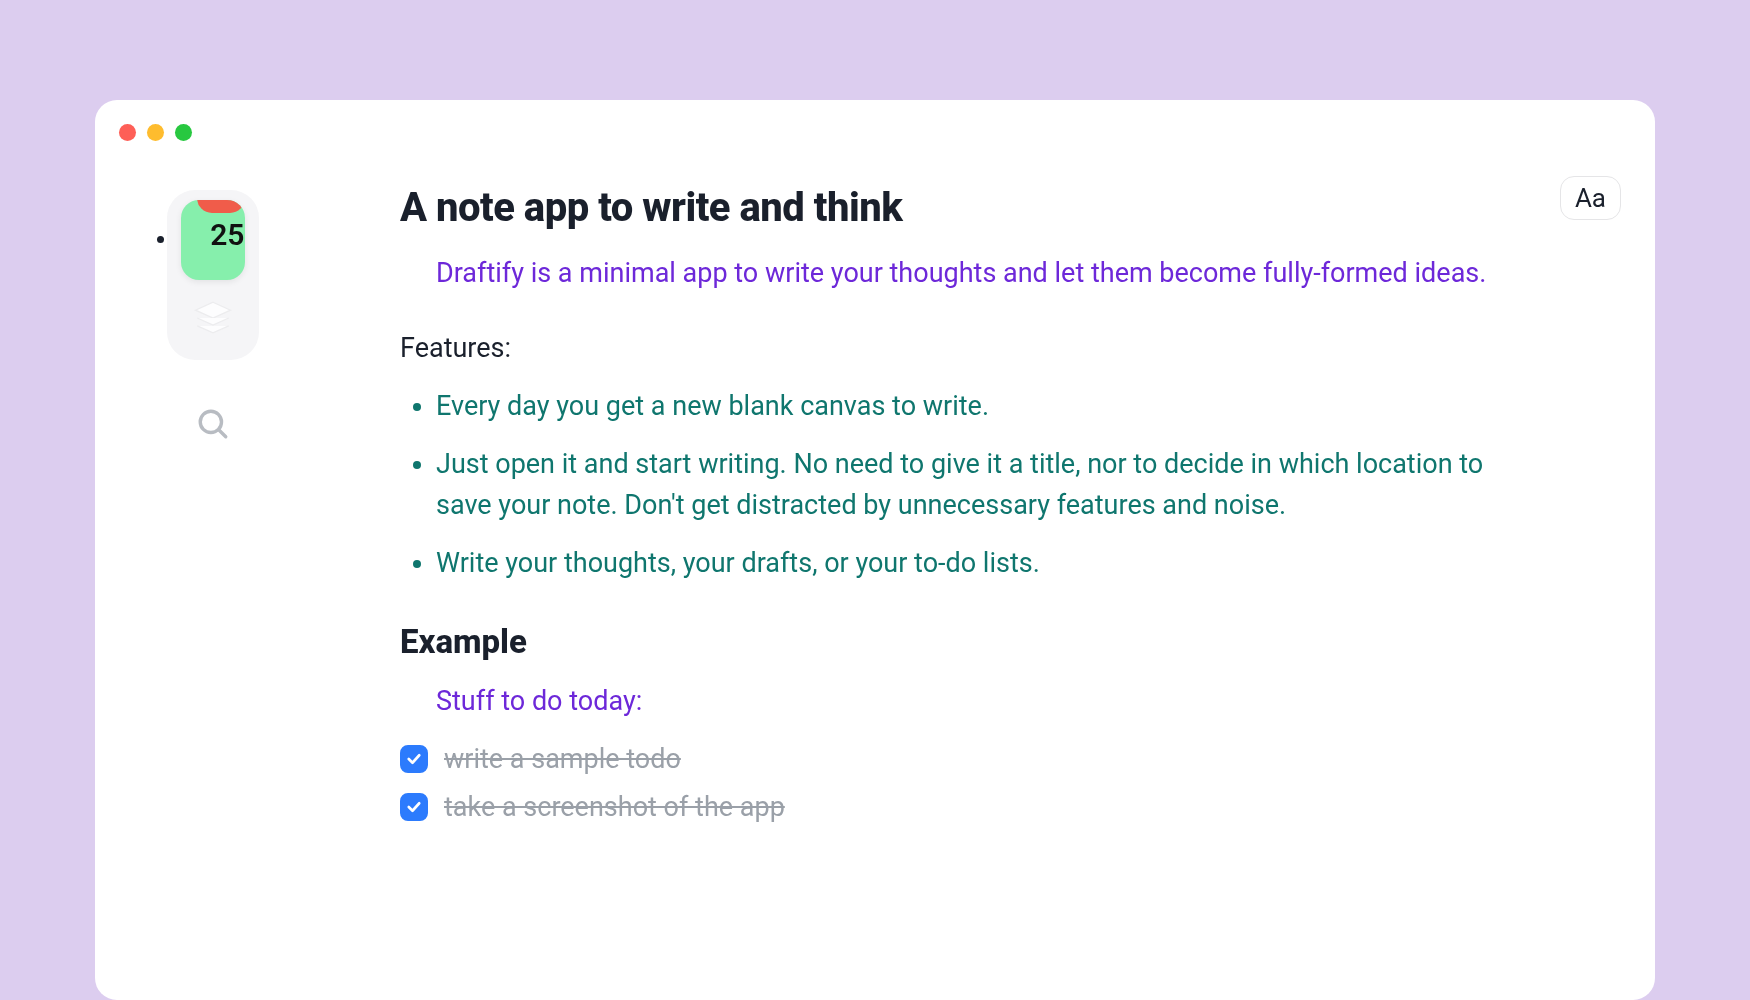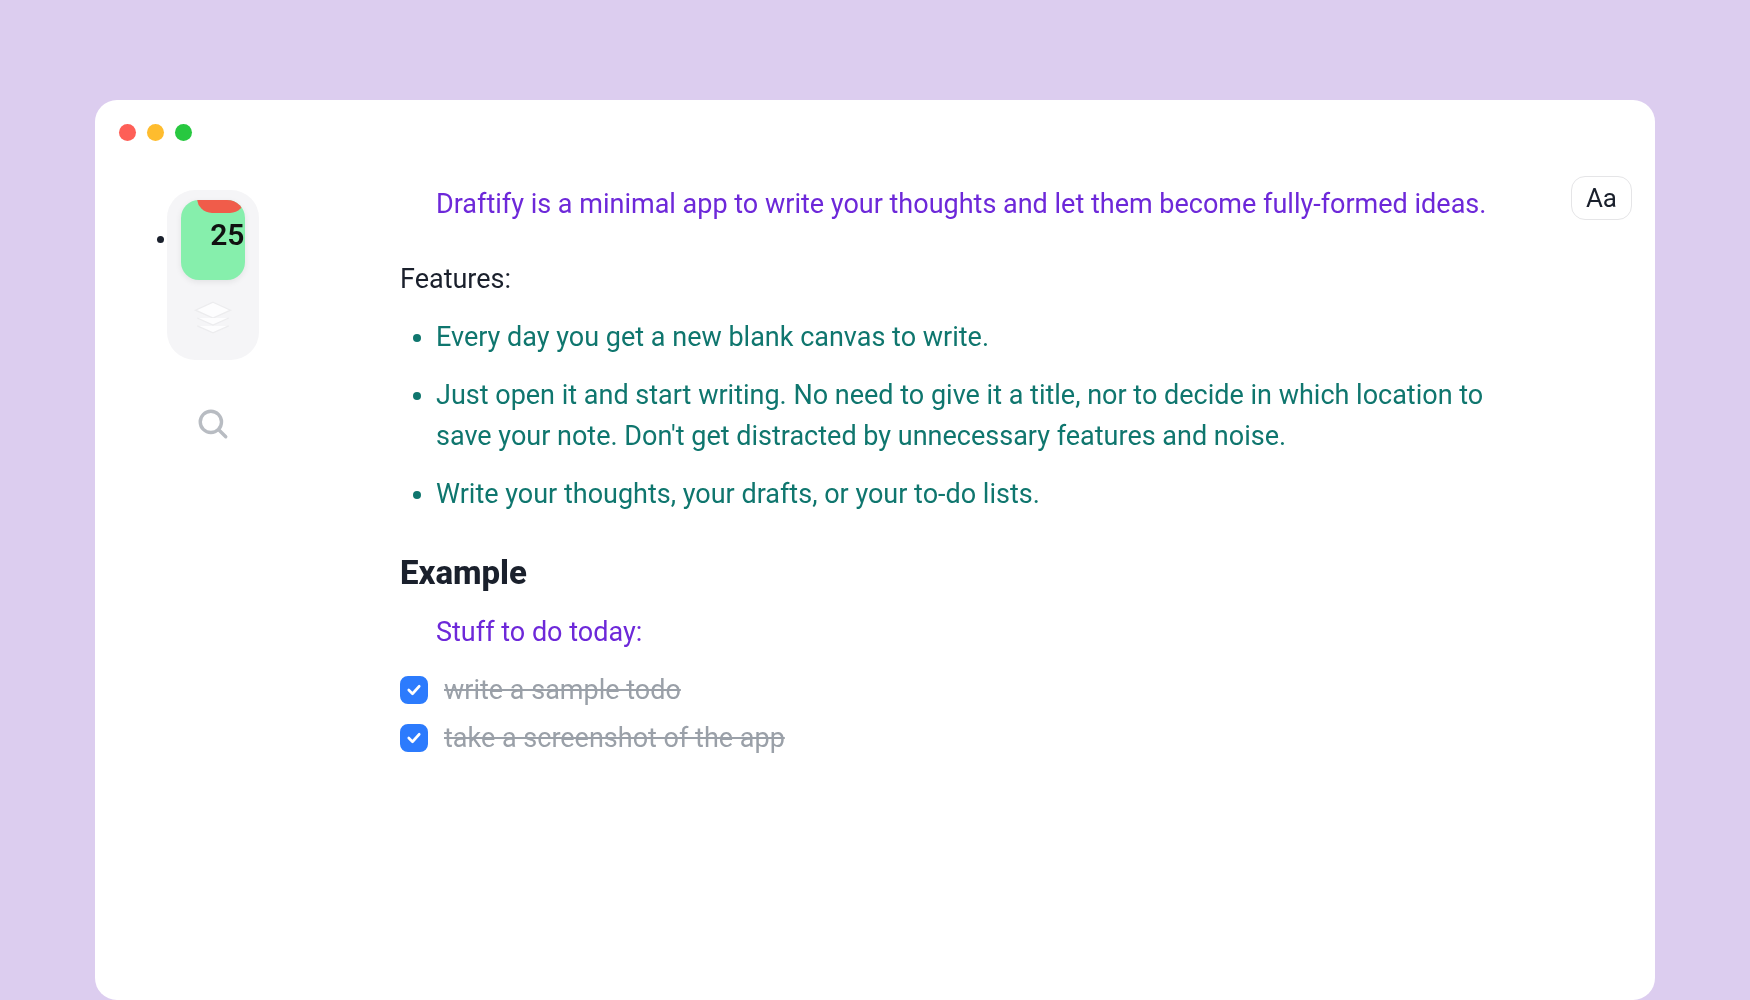--- a/index.html
+++ b/index.html
@@ -130,21 +130,21 @@
     
     .content {
       flex: 1;
       padding: 18px 80px 0 70px;
       color: #1A202C;
       position: relative;
     }
     .aa-btn {
       position: absolute;
       top: 10px;
-      right: 23px;
+      right: 34px;
       border: 1px solid #e5e5e7;
       border-radius: 14px;
       padding: 6px 14px;
       font-size: 26px;
       color: #1A202C;
       background: #fff;
     }
     h2.title {
       font-size: 40px;
       font-weight: 800;
@@ -251,20 +251,21 @@
         <svg class="search-svg" viewBox="0 0 24 24" fill="none" stroke="#B8BCC2" stroke-width="2.4" stroke-linecap="round">
           <circle cx="10.5" cy="10.5" r="7.5"></circle>
           <line x1="16.2" y1="16.2" x2="21" y2="21"></line>
         </svg>
       </div>
     </div>
 
     <div class="content">
       <div class="aa-btn">Aa</div>
 
+      <h2 class="title">A note app to write and think</h2>
       <p class="body">Draftify is a minimal app to write your thoughts and let them become fully-formed ideas.</p>
       <p class="features-label">Features:</p>
       <ul class="features">
         <li>Every day you get a new blank canvas to write.</li>
         <li>Just open it and start writing. No need to give it a title, nor to decide in which location to save your note. Don't get distracted by unnecessary features and noise.</li>
         <li>Write your thoughts, your drafts, or your to-do lists.</li>
       </ul>
 
       <h3 class="example-title">Example</h3>
       <p class="body" style="margin-bottom:0">Stuff to do today:</p>

